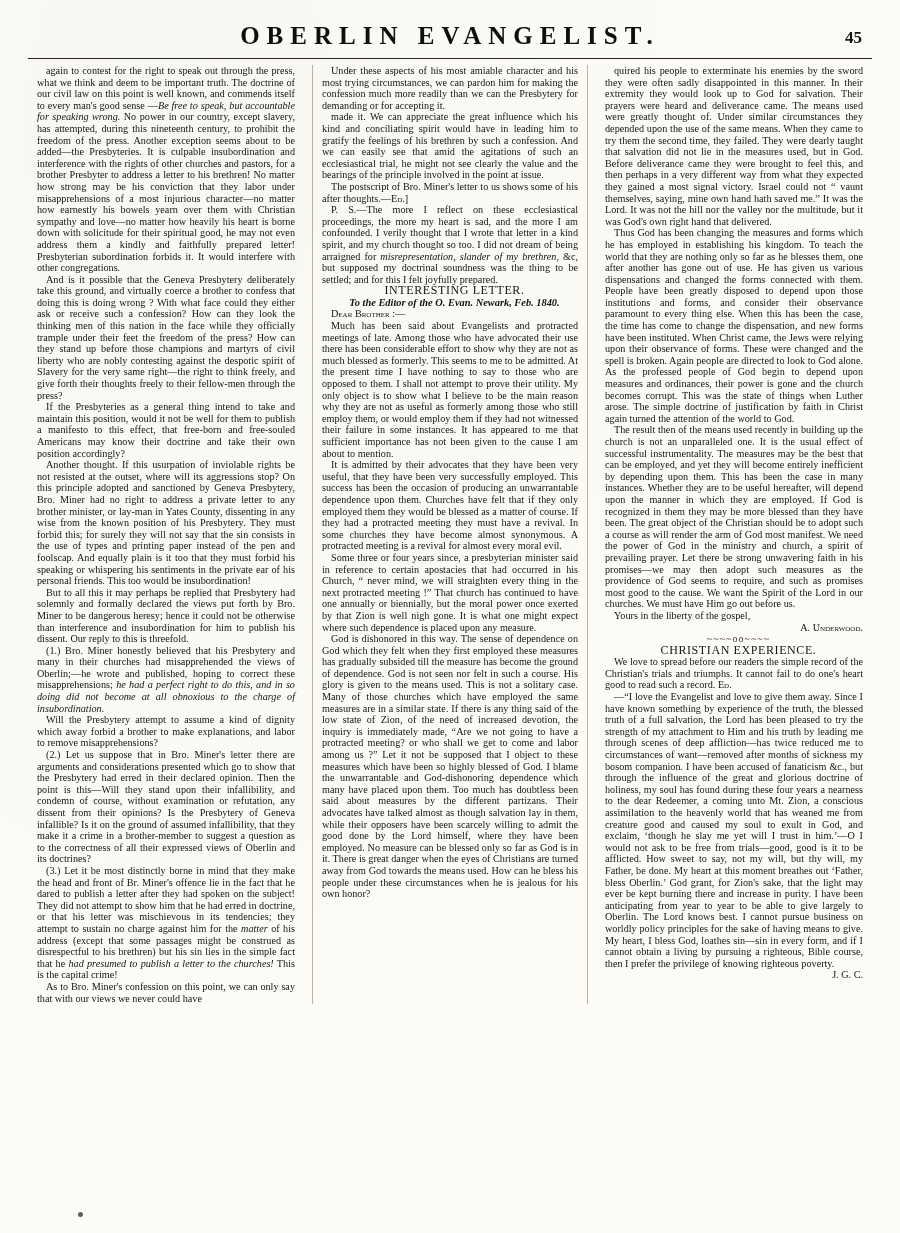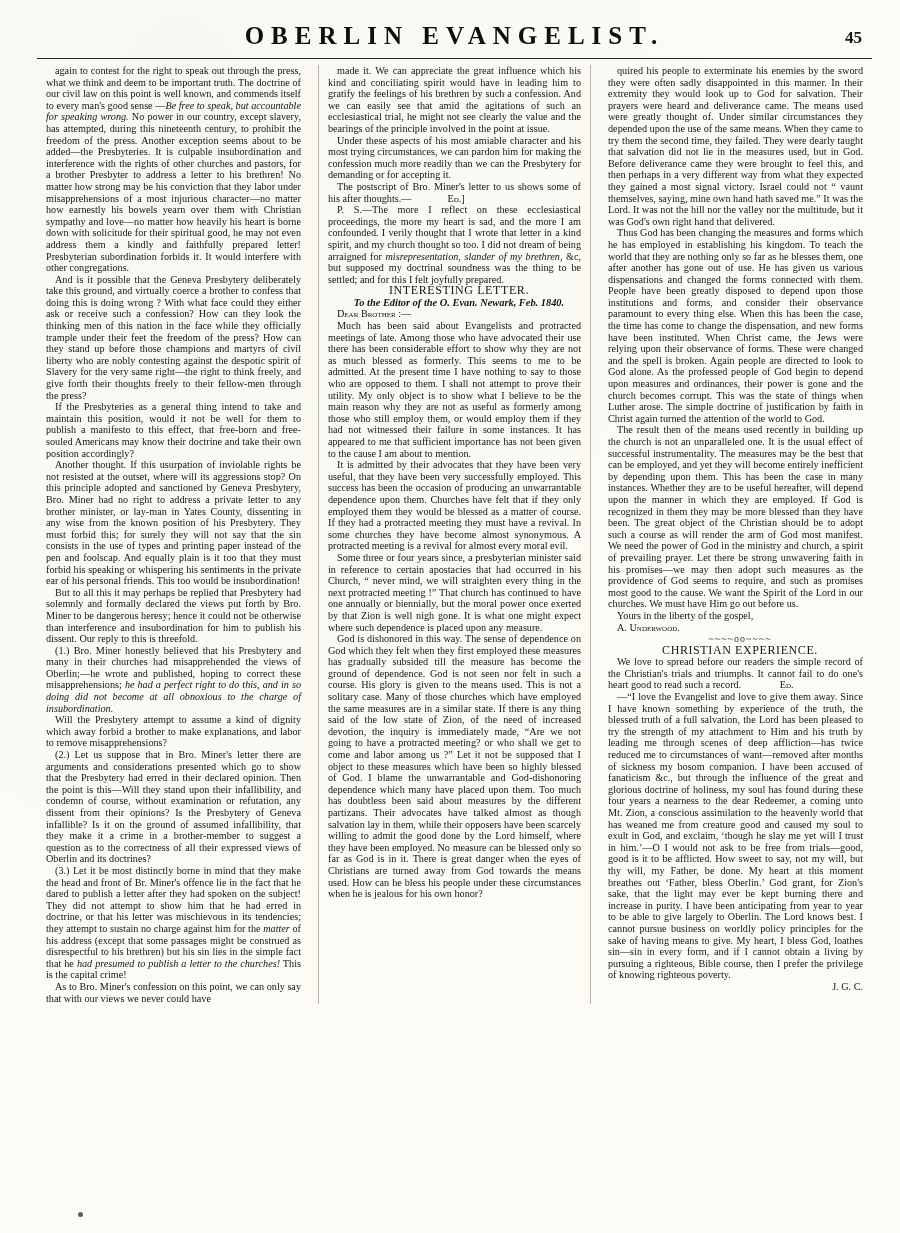--- a/index.html
+++ b/index.html
@@ -7,21 +7,21 @@
     width:900px;
     background:#fbfaf4;
     font-family:"Liberation Serif", serif;
     color:#16140f;
   }
   .page {
     position:relative;
     width:900px;
     min-height:1233px;
     box-sizing:border-box;
-    padding:18px 28px 20px 37px;
+    padding:18px 28px 20px 28px;
     background:
       radial-gradient(ellipse at 20% 10%, rgba(0,0,0,0.015), rgba(0,0,0,0) 60%),
       #fcfbf5;
   }
   .masthead {
     text-align:center;
     position:relative;
     padding-top:4px;
   }
   .masthead-title {
@@ -80,20 +80,21 @@
     margin:0 0 3px 0;
     text-indent:0;
     font-weight:bold;
   }
   .salut {
     font-variant:small-caps;
     text-indent:0;
     margin-top:2px;
   }
   .sign-right {
+    text-align:right;
     text-indent:0;
     font-variant:small-caps;
     margin-top:1px;
   }
   .sign-right-plain {
     text-align:right;
     text-indent:0;
     margin-top:1px;
   }
   .closing {
@@ -101,21 +102,21 @@
     margin-top:3px;
   }
   .orn {
     text-align:center;
     font-size:10px;
     letter-spacing:1px;
     color:#3a362c;
     margin:6px 0 1px 0;
     text-indent:0;
   }
-  .smallcaps { font-variant:small-caps;margin-left:36px; }
+  .smallcaps { font-variant:small-caps; }
   i, em { font-style:italic; }
   .blot {
     position:absolute;
     left:78px;
     bottom:16px;
     width:5px; height:5px;
     background:#2e2a22;
     border-radius:50%;
     opacity:0.75;
   }
@@ -138,22 +139,22 @@
         <p>If the Presbyteries as a general thing intend to take and maintain this position, would it not be well for them to publish a manifesto to this effect, that free-born and free-souled Americans may know their doctrine and take their own position accordingly?</p>
         <p>Another thought.  If this usurpation of inviolable rights be not resisted at the outset, where will its aggressions stop?  On this principle adopted and sanctioned by Geneva Presbytery, Bro. Miner had no right to address a private letter to any brother minister, or lay-man in Yates County, dissenting in any wise from the known position of his Presbytery.  They must forbid this; for surely they will not say that the sin consists in the use of types and printing paper instead of the pen and foolscap.  And equally plain is it too that they must forbid his speaking or whispering his sentiments in the private ear of his personal friends.  This too would be insubordination!</p>
         <p>But to all this it may perhaps be replied that Presbytery had solemnly and formally declared the views put forth by Bro. Miner to be dangerous heresy; hence it could not be otherwise than interference and insubordination for him to publish his dissent.  Our reply to this is threefold.</p>
         <p>(1.) Bro. Miner honestly believed that his Presbytery and many in their churches had misapprehended the views of Oberlin;—he wrote and published, hoping to correct these misapprehensions; <i>he had a perfect right to do this, and in so doing did not become at all obnoxious to the charge of insubordination.</i></p>
         <p>Will the Presbytery attempt to assume a kind of dignity which away forbid a brother to make explanations, and labor to remove misapprehensions?</p>
         <p>(2.) Let us suppose that in Bro. Miner's letter there are arguments and considerations presented which go to show that the Presbytery had erred in their declared opinion.  Then the point is this—Will they stand upon their infallibility, and condemn of course, without examination or refutation, any dissent from their opinions?  Is the Presbytery of Geneva infallible?  Is it on the ground of assumed infallibility, that they make it a crime in a brother-member to suggest a question as to the correctness of all their expressed views of Oberlin and its doctrines?</p>
         <p>(3.) Let it be most distinctly borne in mind that they make the head and front of Br. Miner's offence lie in the fact that he dared to publish a letter after they had spoken on the subject!  They did not attempt to show him that he had erred in doctrine, or that his letter was mischievous in its tendencies; they attempt to sustain no charge against him for the <i>matter</i> of his address (except that some passages might be construed as disrespectful to his brethren) but his sin lies in the simple fact that he <i>had presumed to publish a letter to the churches!</i>  This is the capital crime!</p>
         <p>As to Bro. Miner's confession on this point, we can only say that with our views we never could have</p>
       </div>
     <div class="col mid">
+        <p>Under these aspects of his most amiable character and his most trying circumstances, we can pardon him for making the confession much more readily than we can the Presbytery for demanding or for accepting it.</p>
         <p>made it.  We can appreciate the great influence which his kind and conciliating spirit would have in leading him to gratify the feelings of his brethren by such a confession.  And we can easily see that amid the agitations of such an ecclesiastical trial, he might not see clearly the value and the bearings of the principle involved in the point at issue.</p>
-        <p>Under these aspects of his most amiable character and his most trying circumstances, we can pardon him for making the confession much more readily than we can the Presbytery for demanding or for accepting it.</p>
         <p>The postscript of Bro. Miner's letter to us shows some of his after thoughts.—<span class="smallcaps">Ed.</span>]</p>
         <p>P. S.—The more I reflect on these ecclesiastical proceedings, the more my heart is sad, and the more I am confounded.  I verily thought that I wrote that letter in a kind spirit, and my church thought so too.  I did not dream of being arraigned for <i>misrepresentation, slander of my brethren</i>, &amp;c, but supposed my doctrinal soundness was the thing to be settled; and for this I felt joyfully prepared.</p>
         <p class="head-center">INTERESTING LETTER.</p>
         <p class="subhead-italic">To the Editor of the O. Evan. Newark, Feb. 1840.</p>
         <p class="salut">Dear Brother :—</p>
         <p>Much has been said about Evangelists and protracted meetings of late.  Among those who have advocated their use there has been considerable effort to show why they are not as much blessed as formerly.  This seems to me to be admitted.  At the present time I have nothing to say to those who are opposed to them.  I shall not attempt to prove their utility.  My only object is to show what I believe to be the main reason why they are not as useful as formerly among those who still employ them, or would employ them if they had not witnessed their failure in some instances.  It has appeared to me that sufficient importance has not been given to the cause I am about to mention.</p>
         <p>It is admitted by their advocates that they have been very useful, that they have been very successfully employed.  This success has been the occasion of producing an unwarrantable dependence upon them.  Churches have felt that if they only employed them they would be blessed as a matter of course.  If they had a protracted meeting they must have a revival.  In some churches they have become almost synonymous.  A protracted meeting is a revival for almost every moral evil.</p>
         <p>Some three or four years since, a presbyterian minister said in reference to certain apostacies that had occurred in his Church, “ never mind, we will straighten every thing in the next protracted meeting !”  That church has continued to have one annually or biennially, but the moral power once exerted by that Zion is well nigh gone.  It is what one might expect where such dependence is placed upon any measure.</p>
         <p>God is dishonored in this way.  The sense of dependence on God which they felt when they first employed these measures has gradually subsided till the measure has become the ground of dependence.  God is not seen nor felt in such a course.  His glory is given to the means used.  This is not a solitary case.  Many of those churches which have employed the same measures are in a similar state.  If there is any thing said of the low state of Zion, of the need of increased devotion, the inquiry is immediately made, “Are we not going to have a protracted meeting? or who shall we get to come and labor among us ?”  Let it not be supposed that I object to these measures which have been so highly blessed of God.  I blame the unwarrantable and God-dishonoring dependence which many have placed upon them.  Too much has doubtless been said about measures by the different partizans.  Their advocates have talked almost as though salvation lay in them, while their opposers have been scarcely willing to admit the good done by the Lord himself, where they have been employed.  No measure can be blessed only so far as God is in it.  There is great danger when the eyes of Christians are turned away from God towards the means used.  How can he bless his people under these circumstances when he is jealous for his own honor?</p>
       </div>

